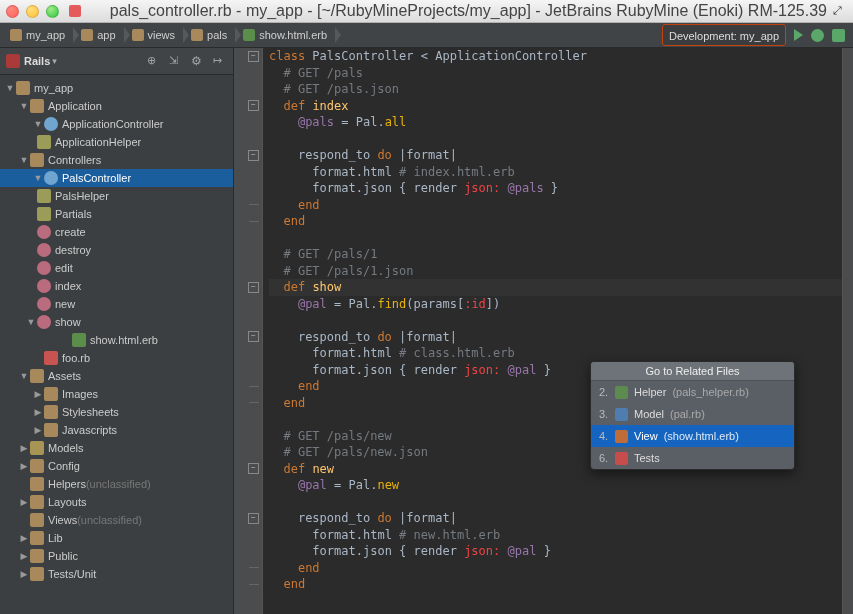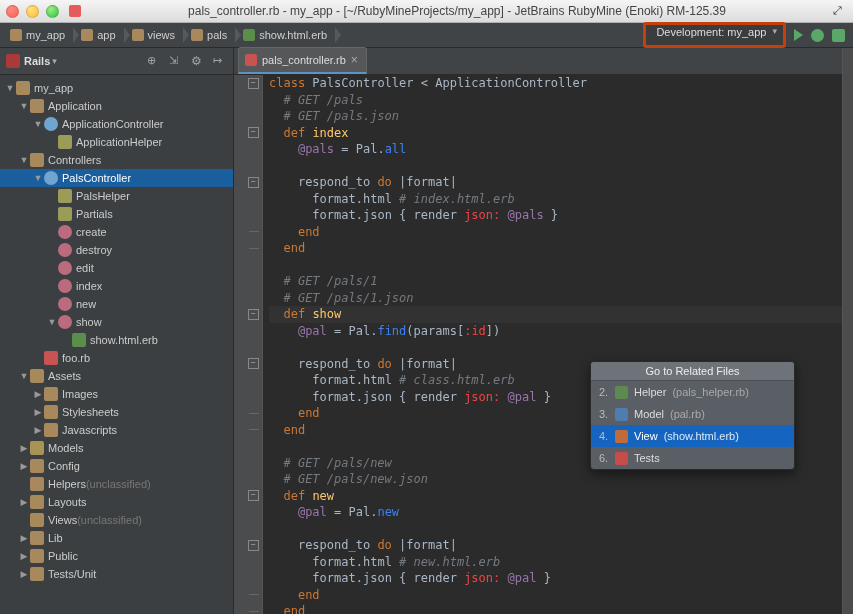--- a/index.html
+++ b/index.html
@@ -48,21 +48,21 @@
     padding:0 6px;
     color:#333;
     gap:6px;
   }
   .traffic{display:flex;gap:7px;align-items:center;margin-right:4px;}
   .dot{width:11px;height:11px;border-radius:50%;border:1px solid rgba(0,0,0,.15);}
   .dot.red{background:radial-gradient(circle at 35% 30%,#ff8a80,#ff5f57);}
   .dot.yellow{background:radial-gradient(circle at 35% 30%,#ffe082,#ffbd2e);}
   .dot.green{background:radial-gradient(circle at 35% 30%,#a5e887,#28c840);}
   .fileicon{width:12px;height:12px;background:#e35b5b;border-radius:2px;display:inline-block;}
-  .titletext{flex:1;text-align:center;color:#444;font-size:12px;white-space:nowrap;overflow:hidden;text-overflow:ellipsis;}
+  .titletext{flex:1;text-align:right;color:#444;font-size:16px;white-space:nowrap;overflow:hidden;text-overflow:ellipsis;}
   .titleright{width:14px;height:14px;}
   
   .breadbar{
     height:24px;
     background:var(--bg-toolbar);
     border-bottom:1px solid var(--border);
     display:flex;align-items:center;
     padding:0 4px;
     gap:0;
   }
@@ -73,21 +73,21 @@
     color:#cfcfcf;
     position:relative;
     cursor:default;
   }
   .crumb:not(:last-child):after{
     content:"";position:absolute;right:-4px;top:2px;
     width:0;height:0;border-top:8px solid transparent;border-bottom:8px solid transparent;border-left:6px solid #565859;
   }
   .crumb .fic{width:12px;height:12px;}
   .breadspacer{flex:1;}
-  .runsel{display:flex;align-items:flex-start;gap:4px;background:#3a3c3e;border:3px solid #c2410c;border-radius:3px;padding:1px 6px;color:#ddd;height:18px;}
+  .runsel{display:flex;align-items:flex-start;gap:4px;background:#3a3c3e;border:1px solid #c2410c;border-radius:3px;padding:1px 6px;color:#ddd;height:18px;flex-direction:column;}
   .runbtns{display:flex;gap:8px;align-items:center;margin-left:8px;margin-right:4px;}
   .tri-run{width:0;height:0;border-top:6px solid transparent;border-bottom:6px solid transparent;border-left:9px solid #59a869;cursor:pointer;}
   .bug{width:13px;height:13px;background:#59a869;border-radius:50%;position:relative;cursor:pointer;}
   .bug2{width:13px;height:13px;background:#59a869;border-radius:2px;position:relative;cursor:pointer;}
   
   .main{display:flex;height:calc(100% - 22px - 24px);}
   
   .sidebar{
     width:233px;
     background:var(--bg-dark);
@@ -105,21 +105,21 @@
   .sbtool{display:flex;gap:8px;align-items:center;opacity:.8;}
   .sbtool span{width:14px;height:14px;display:inline-block;}
   .gear:before{content:"⚙";font-size:12px;color:#bbb;}
   .tree{flex:1;overflow:auto;padding:4px 0;}
   .node{display:flex;align-items:center;height:18px;padding-right:4px;cursor:default;white-space:nowrap;}
   .node .tw{width:12px;text-align:center;color:#999;font-size:9px;}
   .node .ic{width:14px;height:14px;margin-right:4px;flex-shrink:0;}
   .node.sel{background:#1b5e9e;color:#fff;}
   .node .label{color:#ccc;}
   .node.sel .label{color:#fff;}
-  .d0{padding-left:4px;}.d1{padding-left:18px;}.d2{padding-left:32px;}.d3{padding-left:46px;}.d4{padding-left:60px;}
+  .d0{padding-left:4px;}.d1{padding-left:18px;}.d2{padding-left:32px;}.d3{padding-left:25px;}.d4{padding-left:60px;}
   .ic-dir{background:#a8895b;border-radius:2px;}
   .ic-dir2{background:#9a9c57;border-radius:2px;}
   .ic-cls-c{background:#6fa5cf;border-radius:50%;}
   .ic-mtd{background:#bb6b7e;border-radius:50%;}
   .ic-rb{background:#c75450;border-radius:2px;}
   .ic-erb{background:#5a8e4a;border-radius:2px;}
   .ic-m{background:#a89454;border-radius:2px;}
   .dim{color:#777;}
   
   .editor{flex:1;display:flex;flex-direction:column;background:var(--bg-darker);position:relative;}
@@ -129,27 +129,27 @@
   .code{flex:1;display:flex;overflow:hidden;font-family:Menlo,Consolas,monospace;font-size:12px;line-height:16.5px;}
   .gutter{width:28px;background:#4a4c4d;border-right:1px solid #555;position:relative;}
   .gline{height:16.5px;display:flex;align-items:center;justify-content:flex-end;padding-right:3px;}
   .fold{width:9px;height:9px;border:1px solid #888;background:#4a4c4d;font-size:8px;line-height:8px;text-align:center;color:#aaa;cursor:pointer;}
   .gdash{width:10px;height:1px;background:#666;}
   .codebody{flex:1;padding:0 6px;position:relative;overflow:hidden;}
   .cl{height:16.5px;white-space:pre;}
   .hl-line{background:#323232;}
   .kw{color:var(--kw-orange);}
   .df{color:var(--def-yellow);}
-  .cm{color:var(--text-comment);font-style:italic;}
+  .cm{color:var(--text-comment);}
   .id{color:var(--ident);}
   .cn{color:var(--ident);}
   .iv{color:#9876aa;}
   .sy{color:#ef4444;}
   .pl{color:#a9b7c6;}
-  .fn{color:#3b82f6;}
+  .fn{color:#eab308;}
   .rt{position:absolute;right:0;top:0;bottom:0;width:10px;background:#4a4c4d;border-left:1px solid #555;}
   
   .popup{
     position:absolute;right:58px;top:361px;
     width:203px;
     background:#5a5e65;
     border:1px solid #2a2a2a;
     border-radius:4px;
     box-shadow:0 4px 12px rgba(0,0,0,.5);
     overflow:hidden;
@@ -372,27 +372,20 @@
         </div>
       <div class="node d1">
           <span class="tw">▶</span>
           <span class="ic ic-dir"></span>
           <span class="label">Tests/Unit</span>
         </div>
     </div>
   </div>
 
   <div class="editor">
-    <div class="tabbar">
-      <div class="tab">
-        <span class="fic ic-rb" style="width:12px;height:12px;"></span>
-        <span>pals_controller.rb</span>
-        <span class="cls">×</span>
-      </div>
-    </div>
     <div class="code">
       <div class="gutter" id="gutter">
           <div class="gline">
             <div class="fold">−</div>
           </div>
           <div class="gline"></div>
           <div class="gline"></div>
           <div class="gline">
             <div class="fold">−</div>
           </div>

